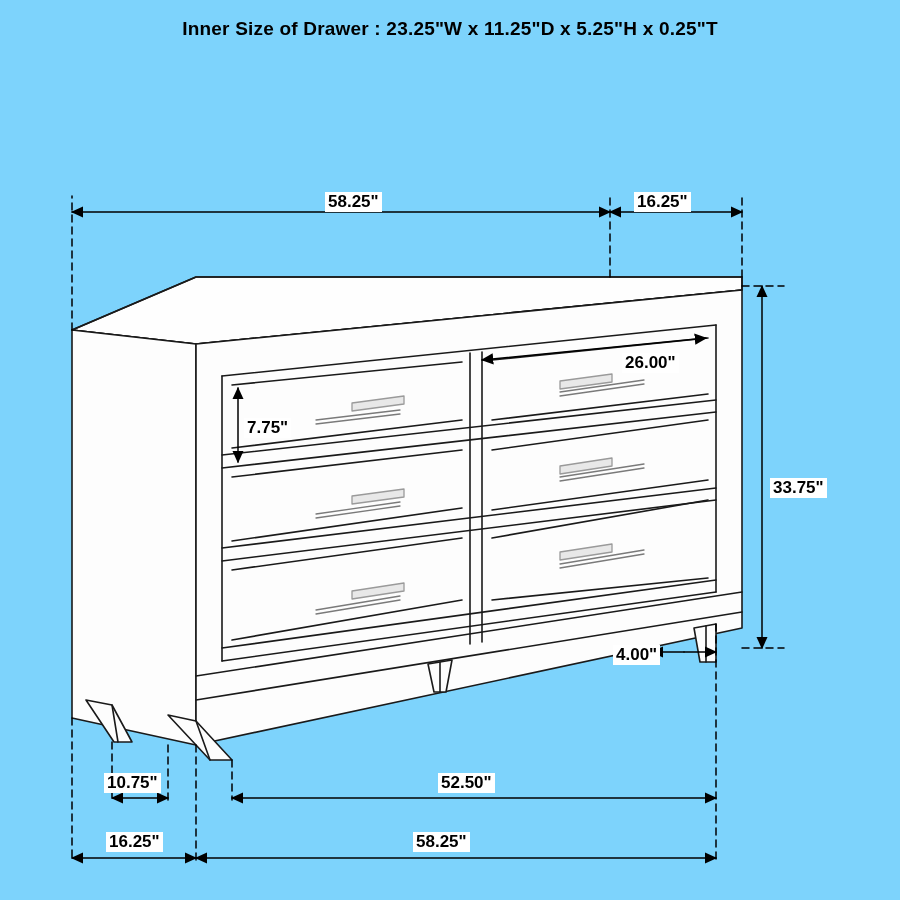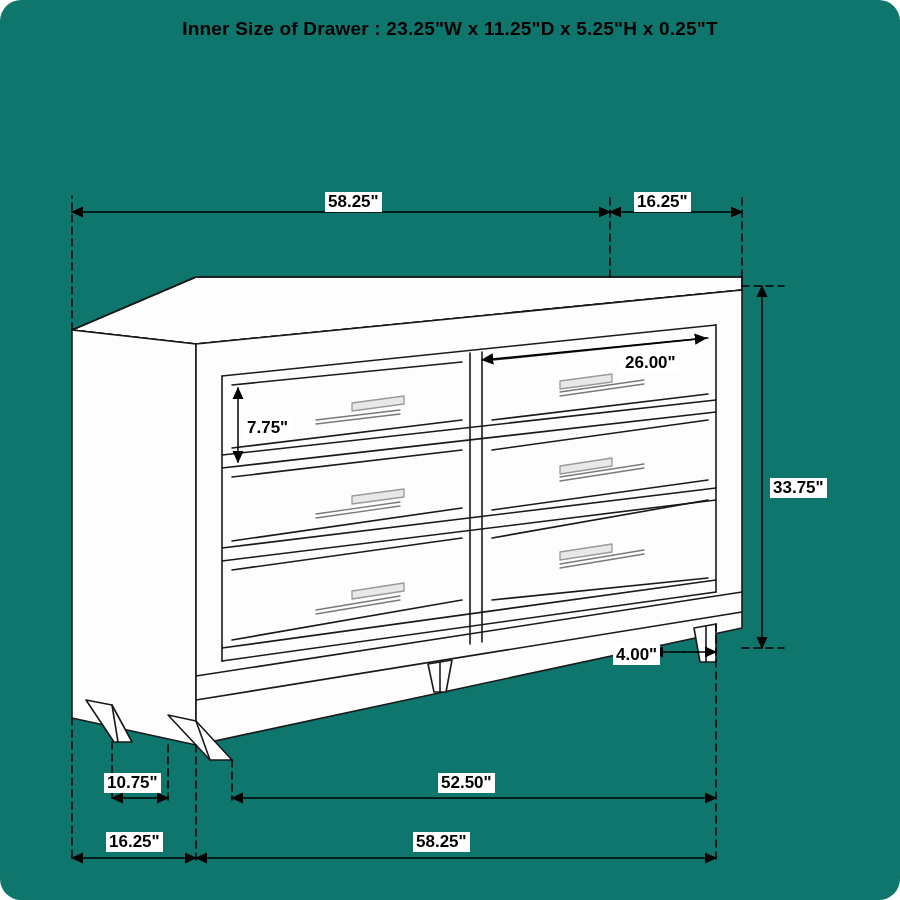--- a/index.html
+++ b/index.html
@@ -4,24 +4,23 @@
 <style>
   html, body {
     margin: 0;
     padding: 0;
     background: #ffffff;
   }
   #page {
     position: relative;
     width: 900px;
     height: 900px;
-    background: #0f766e;
+    background: #7dd3fc;
     font-family: "Liberation Sans", sans-serif;
     overflow: hidden;
-    border-radius: 21px;
   }
   .title {
     position: absolute;
     left: 0;
     top: 18px;
     width: 900px;
     text-align: center;
     font-size: 19px;
     font-weight: bold;
     color: #000000;

